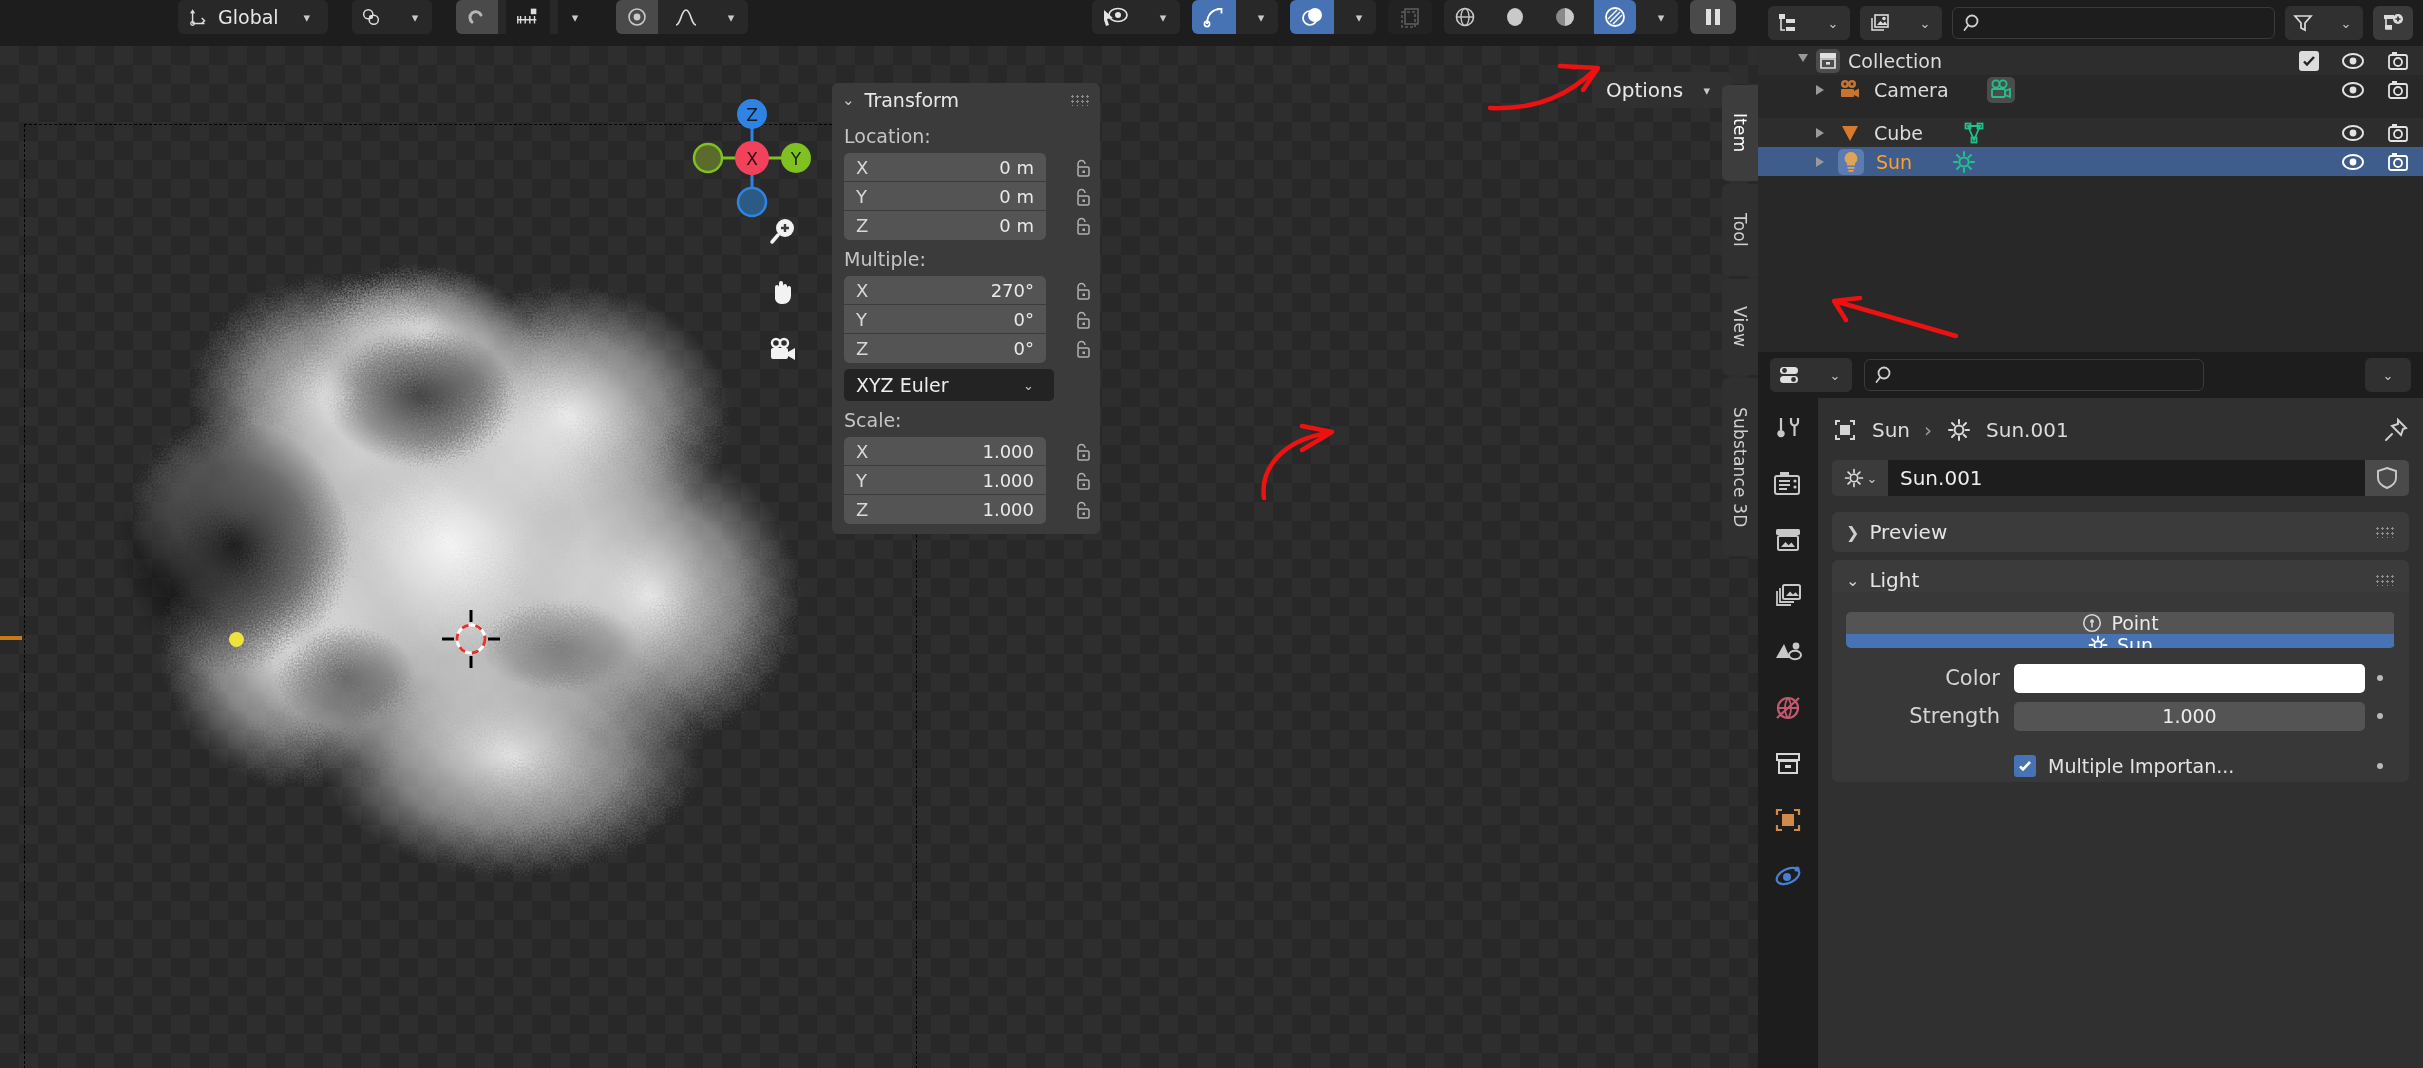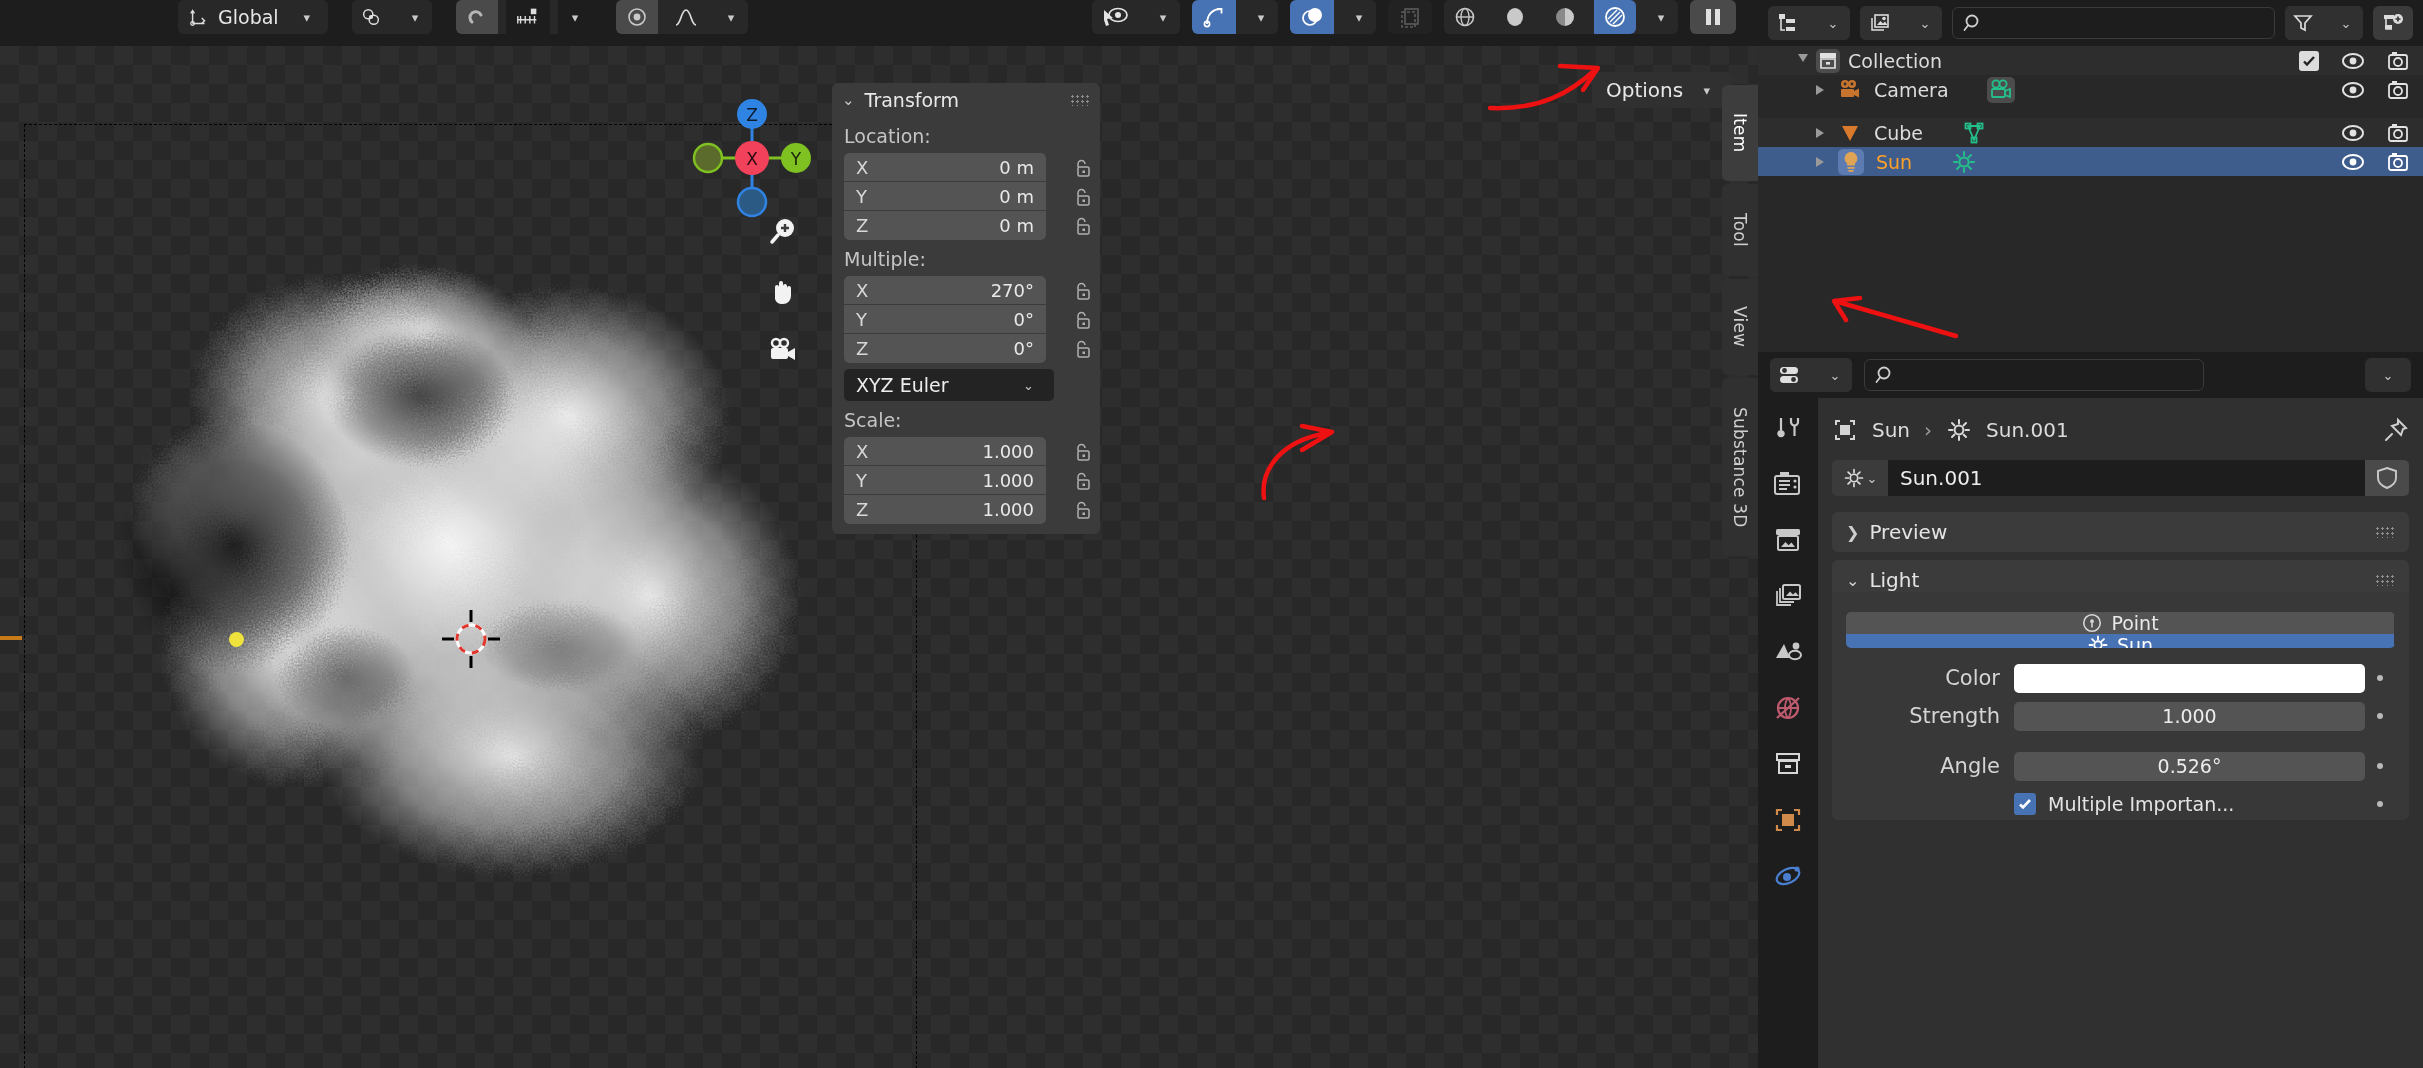--- a/index.html
+++ b/index.html
@@ -869,29 +869,20 @@
             <div class="pval">
               <span>1.000</span>
               </div>
             <div class="pdot">
                 <span class="dot"></span>
               </div>
           </div>
 
           <div style="height:12px;"></div>
 
-          <div class="prow">
-            <div class="plabel">Angle</div>
-            <div class="pval">
-              <span>0.526°</span>
-              </div>
-            <div class="pdot">
-                <span class="dot"></span>
-              </div>
-          </div>
 
 
 
           <div class="cbrow">
             <div class="cbspace"></div>
             <div class="cb">
               <svg width="16" height="16" viewBox="0 0 16 16">
                   <path d="M3 8.5 l3 3 L13 4" stroke="#fff" stroke-width="2.6" fill="none"></path>
                 </svg>
             </div>

